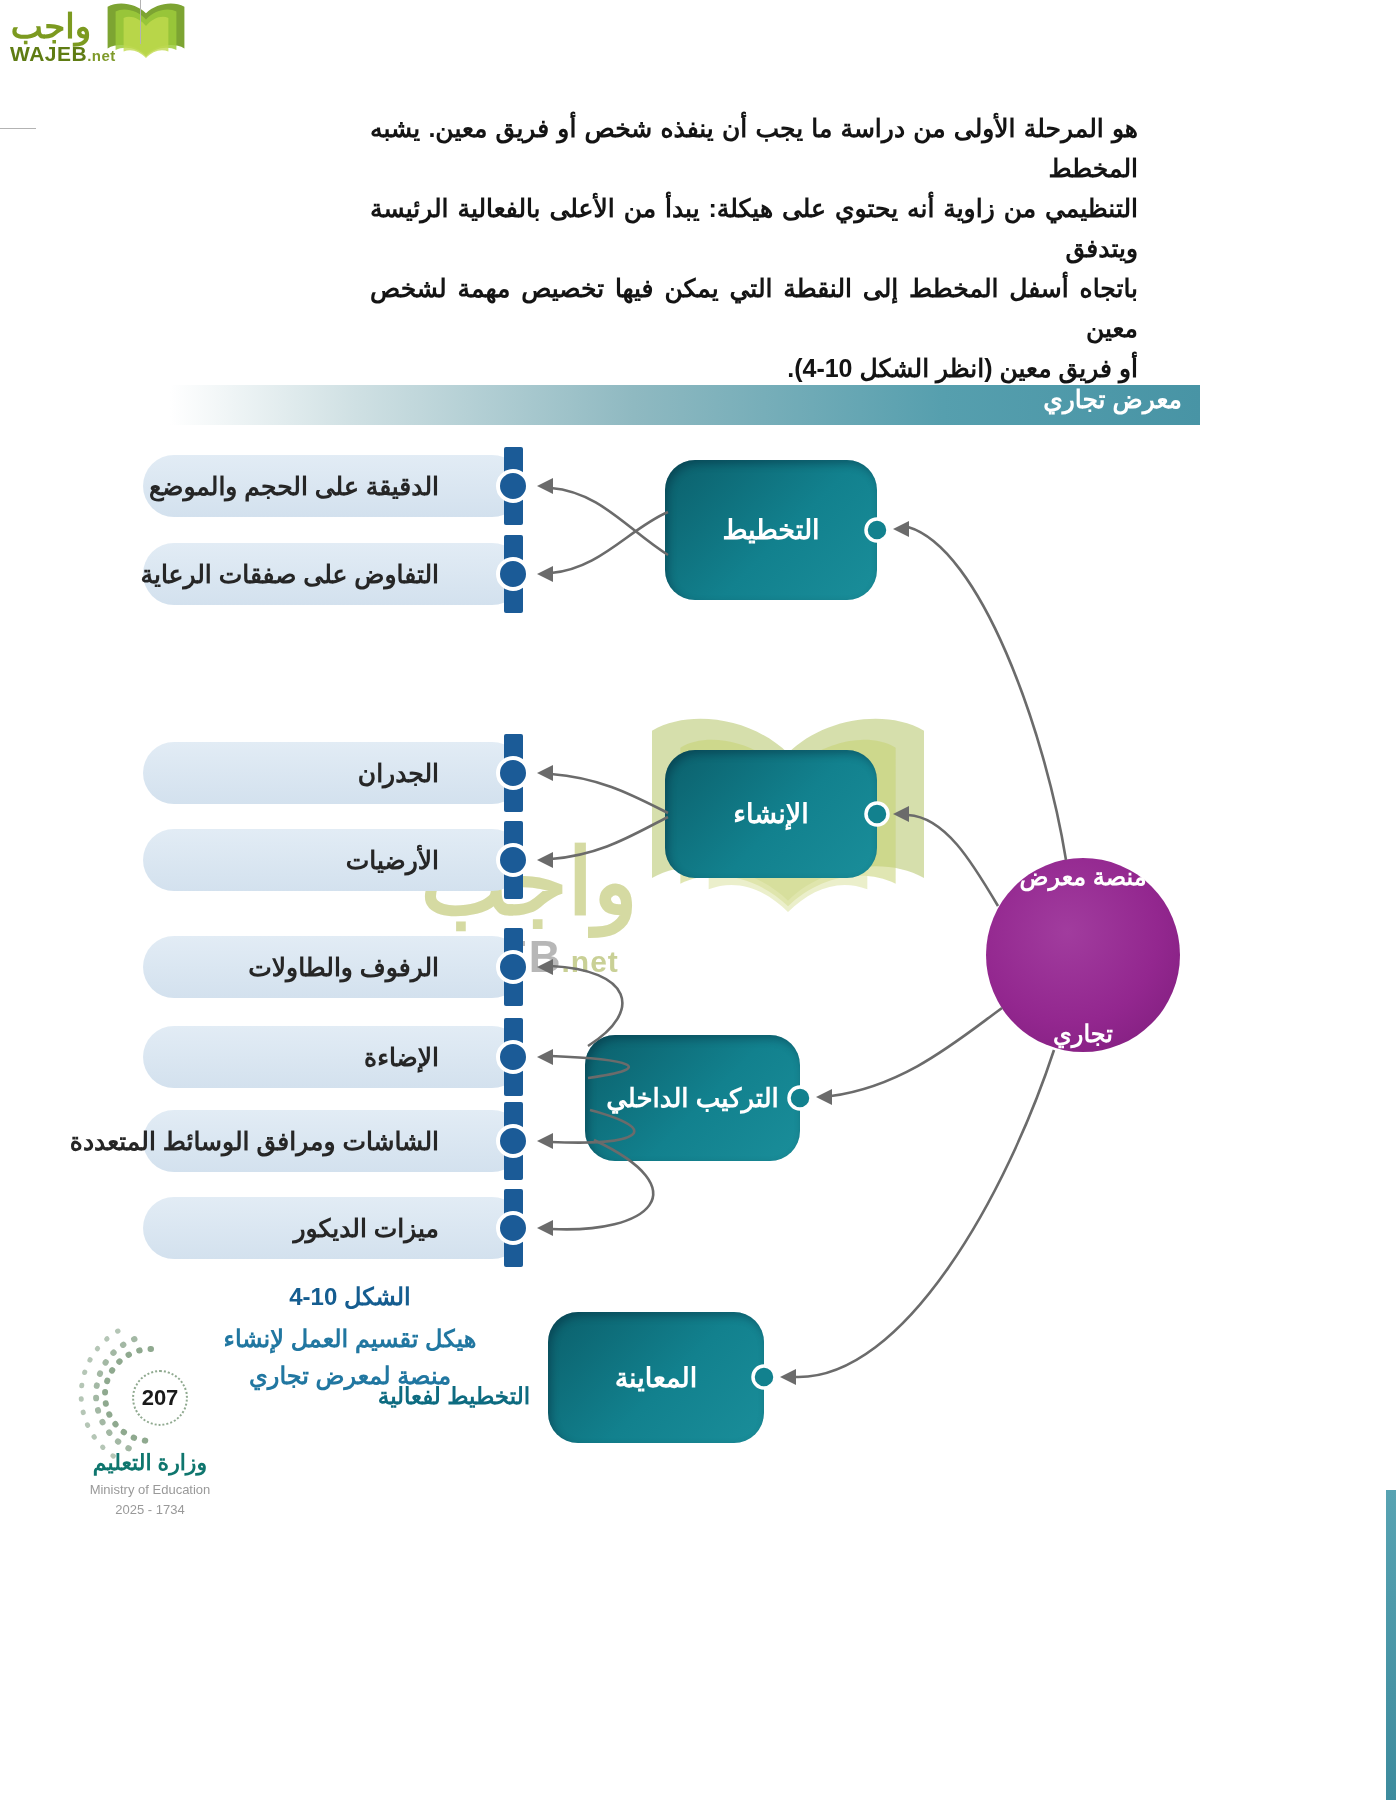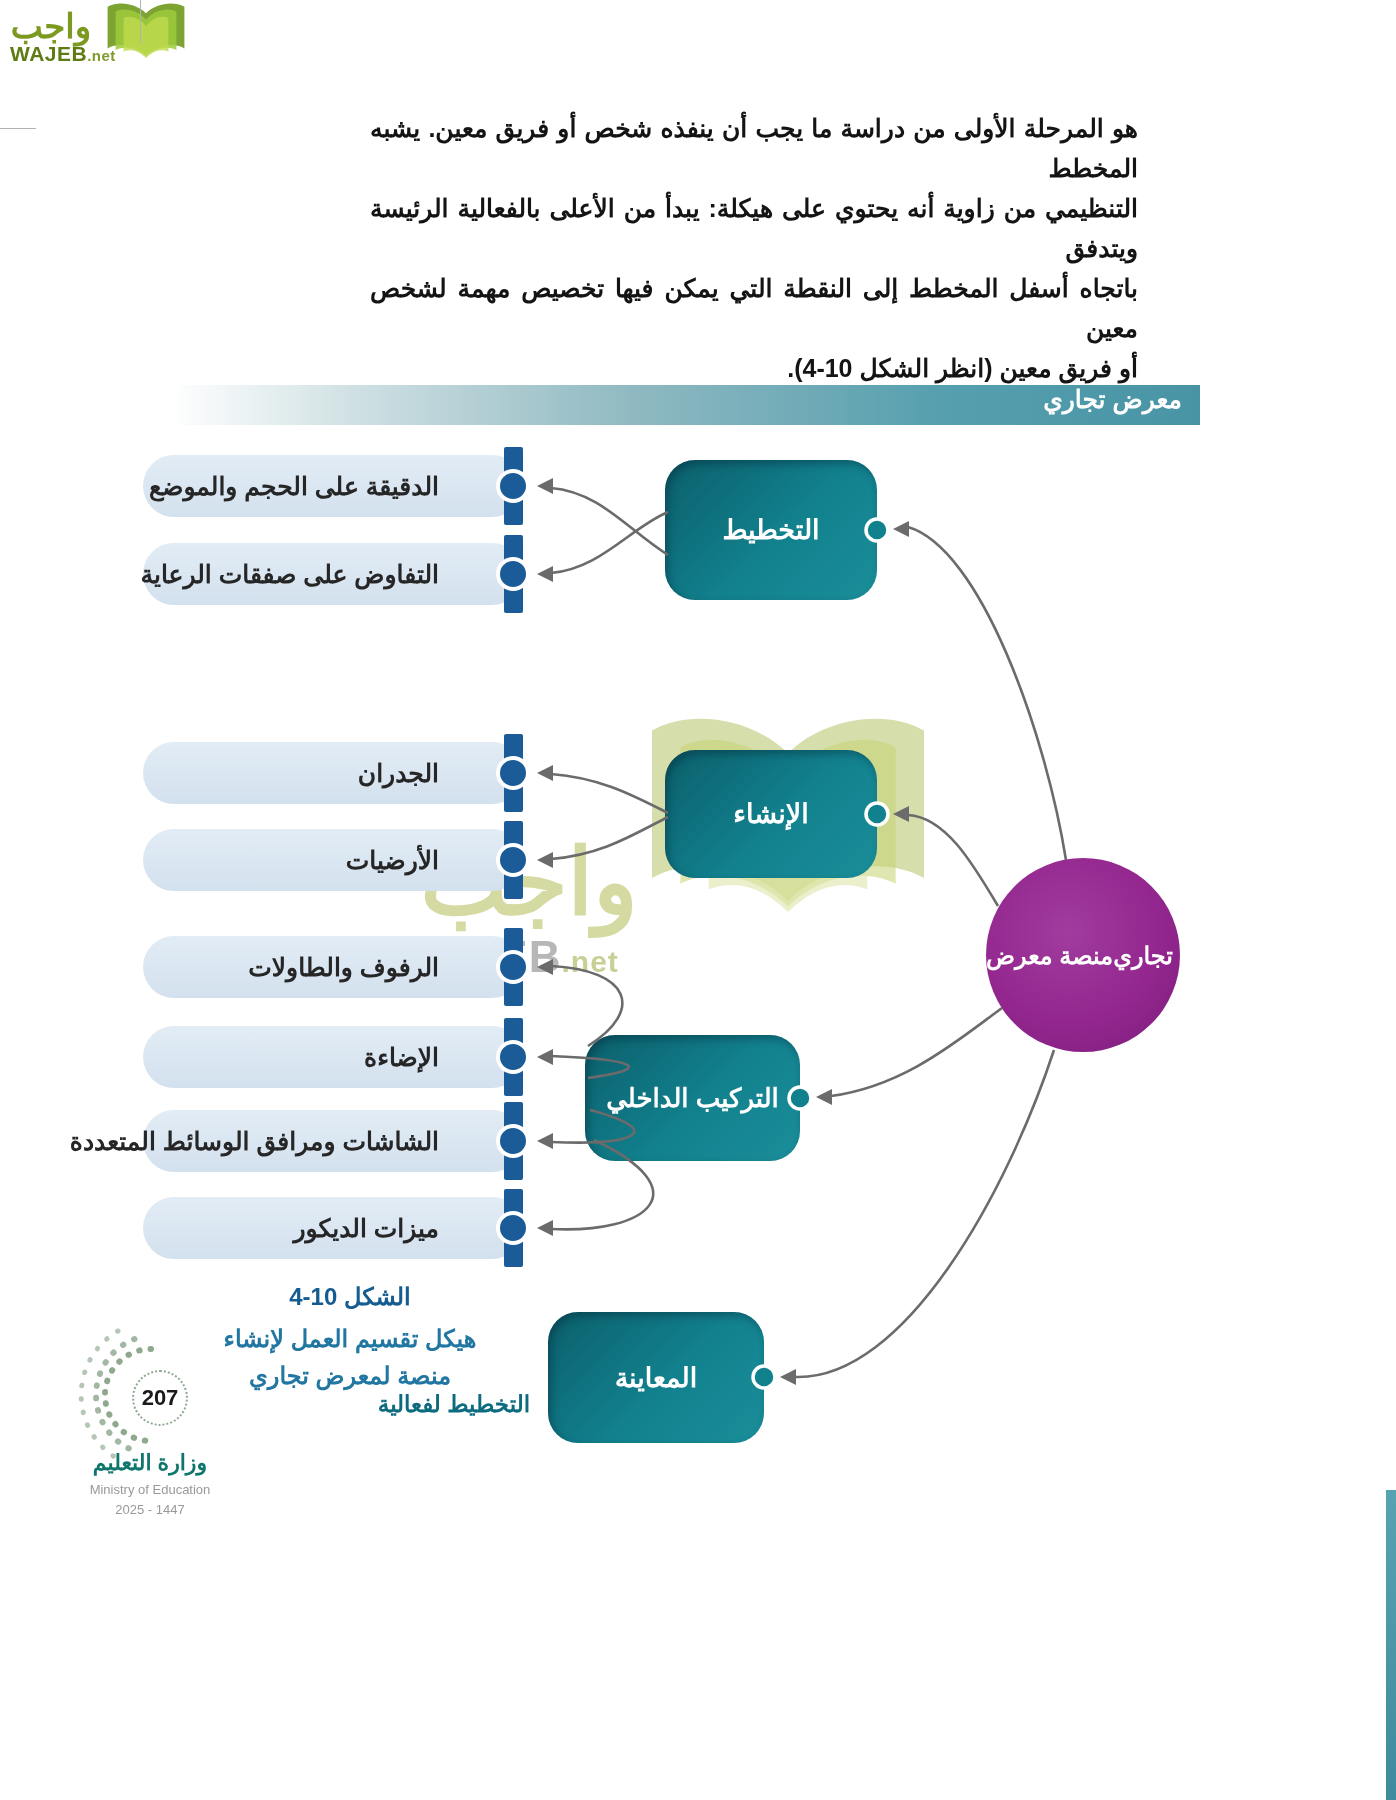--- a/index.html
+++ b/index.html
@@ -35,39 +35,39 @@
   .pill span{font-size:25px;font-weight:600;color:#262626;white-space:nowrap;direction:rtl;}
 
   .tbox{border-radius:30px;z-index:3;
     background:linear-gradient(135deg,#0b5f6b 0%,#12818e 55%,#1a8e9a 100%);
     box-shadow:inset 3px 4px 9px rgba(0,10,30,.30);
     display:flex;align-items:center;justify-content:center;}
   .tbox span{color:#fff;font-size:27px;font-weight:bold;white-space:nowrap;direction:rtl;}
 
   .root{left:986px;top:858px;width:194px;height:194px;border-radius:50%;z-index:3;
     background:radial-gradient(circle at 42% 38%,#a13c9e 0%,#93278f 55%,#7c1c7a 100%);
-    display:flex;align-items:center;justify-content:flex-start;}
+    display:flex;flex-direction:column;align-items:center;justify-content:space-between;}
   .root span{color:#fff;font-size:24px;font-weight:bold;line-height:37px;direction:rtl;}
 
   .overlay{left:0;top:0;z-index:5;pointer-events:none;}
 
   
   .wm{z-index:1;}
   .wm-ar{left:398px;top:832px;width:262px;text-align:center;font-size:92px;font-weight:bold;
     color:#cbd18c;opacity:.8;direction:rtl;line-height:100px;}
   .wm-latin{left:400px;top:932px;width:300px;font-size:44px;font-weight:800;color:#a6a6a6;opacity:.8;letter-spacing:1px;}
   .wm-latin .tld{font-size:30px;color:#bcc57c;font-weight:700;}
 
   
   .cap{left:195px;top:1283px;width:310px;text-align:center;direction:rtl;}
   .cap .fig{font-size:24px;font-weight:bold;color:#155d90;margin-bottom:9px;}
   .cap .cl{font-size:24px;font-weight:700;color:#2177a1;line-height:37px;}
 
   
-  .chapter{left:378px;top:1383px;width:260px;direction:rtl;display:flex;align-items:baseline;gap:10px;margin-top:8px;}
+  .chapter{left:378px;top:1383px;width:260px;direction:rtl;display:flex;align-items:baseline;gap:10px;}
   .chapter .clabel{color:#3a93a8;font-size:22px;font-weight:600;}
   .chapter .cnum{color:#3a93a8;font-size:22px;font-weight:600;margin-left:16px;}
   .chapter .ctitle{color:#0d6b80;font-size:23px;font-weight:bold;white-space:nowrap;}
 
   .badge{left:132px;top:1370px;width:52px;height:52px;border-radius:50%;background:#fff;
     border:2px dotted #8fa98f;display:flex;align-items:center;justify-content:center;
     font-size:22px;font-weight:bold;color:#1a1a1a;z-index:4;}
   .min-ar{left:55px;top:1450px;width:190px;text-align:center;font-size:22px;font-weight:bold;color:#0f766e;direction:rtl;}
   .min-en{left:55px;top:1482px;width:190px;text-align:center;font-size:13px;color:#999;}
   .years{left:55px;top:1502px;width:190px;text-align:center;font-size:13px;color:#999;}
@@ -230,17 +230,17 @@
   </div>
 
   <svg class="abs" style="left:62px;top:1327px;" width="175" height="140" viewBox="0 -15 175 140">
     <path d="M 89 7 A 46 46 0 0 0 89 99" fill="none" stroke="#8fa98f" stroke-width="6" stroke-linecap="round" stroke-dasharray="0.5 11"></path>
     <path d="M 72.5 -3 A 60 60 0 0 0 72.5 109" fill="none" stroke="#a3b8a4" stroke-width="6" stroke-linecap="round" stroke-dasharray="0.5 12"></path>
     <path d="M 56 -11 A 74 74 0 0 0 56 117" fill="none" stroke="#b5c6b6" stroke-width="5" stroke-linecap="round" stroke-dasharray="0.5 13"></path>
   </svg>
   <div class="abs badge">207</div>
   <div class="abs min-ar">وزارة التعليم</div>
   <div class="abs min-en">Ministry of Education</div>
-  <div class="abs years">2025 - 1447</div>
+  <div class="abs years">2025 - 1734</div>
 
   <div class="abs edge-strip"></div>
 
 </div>
 
 </body></html>

